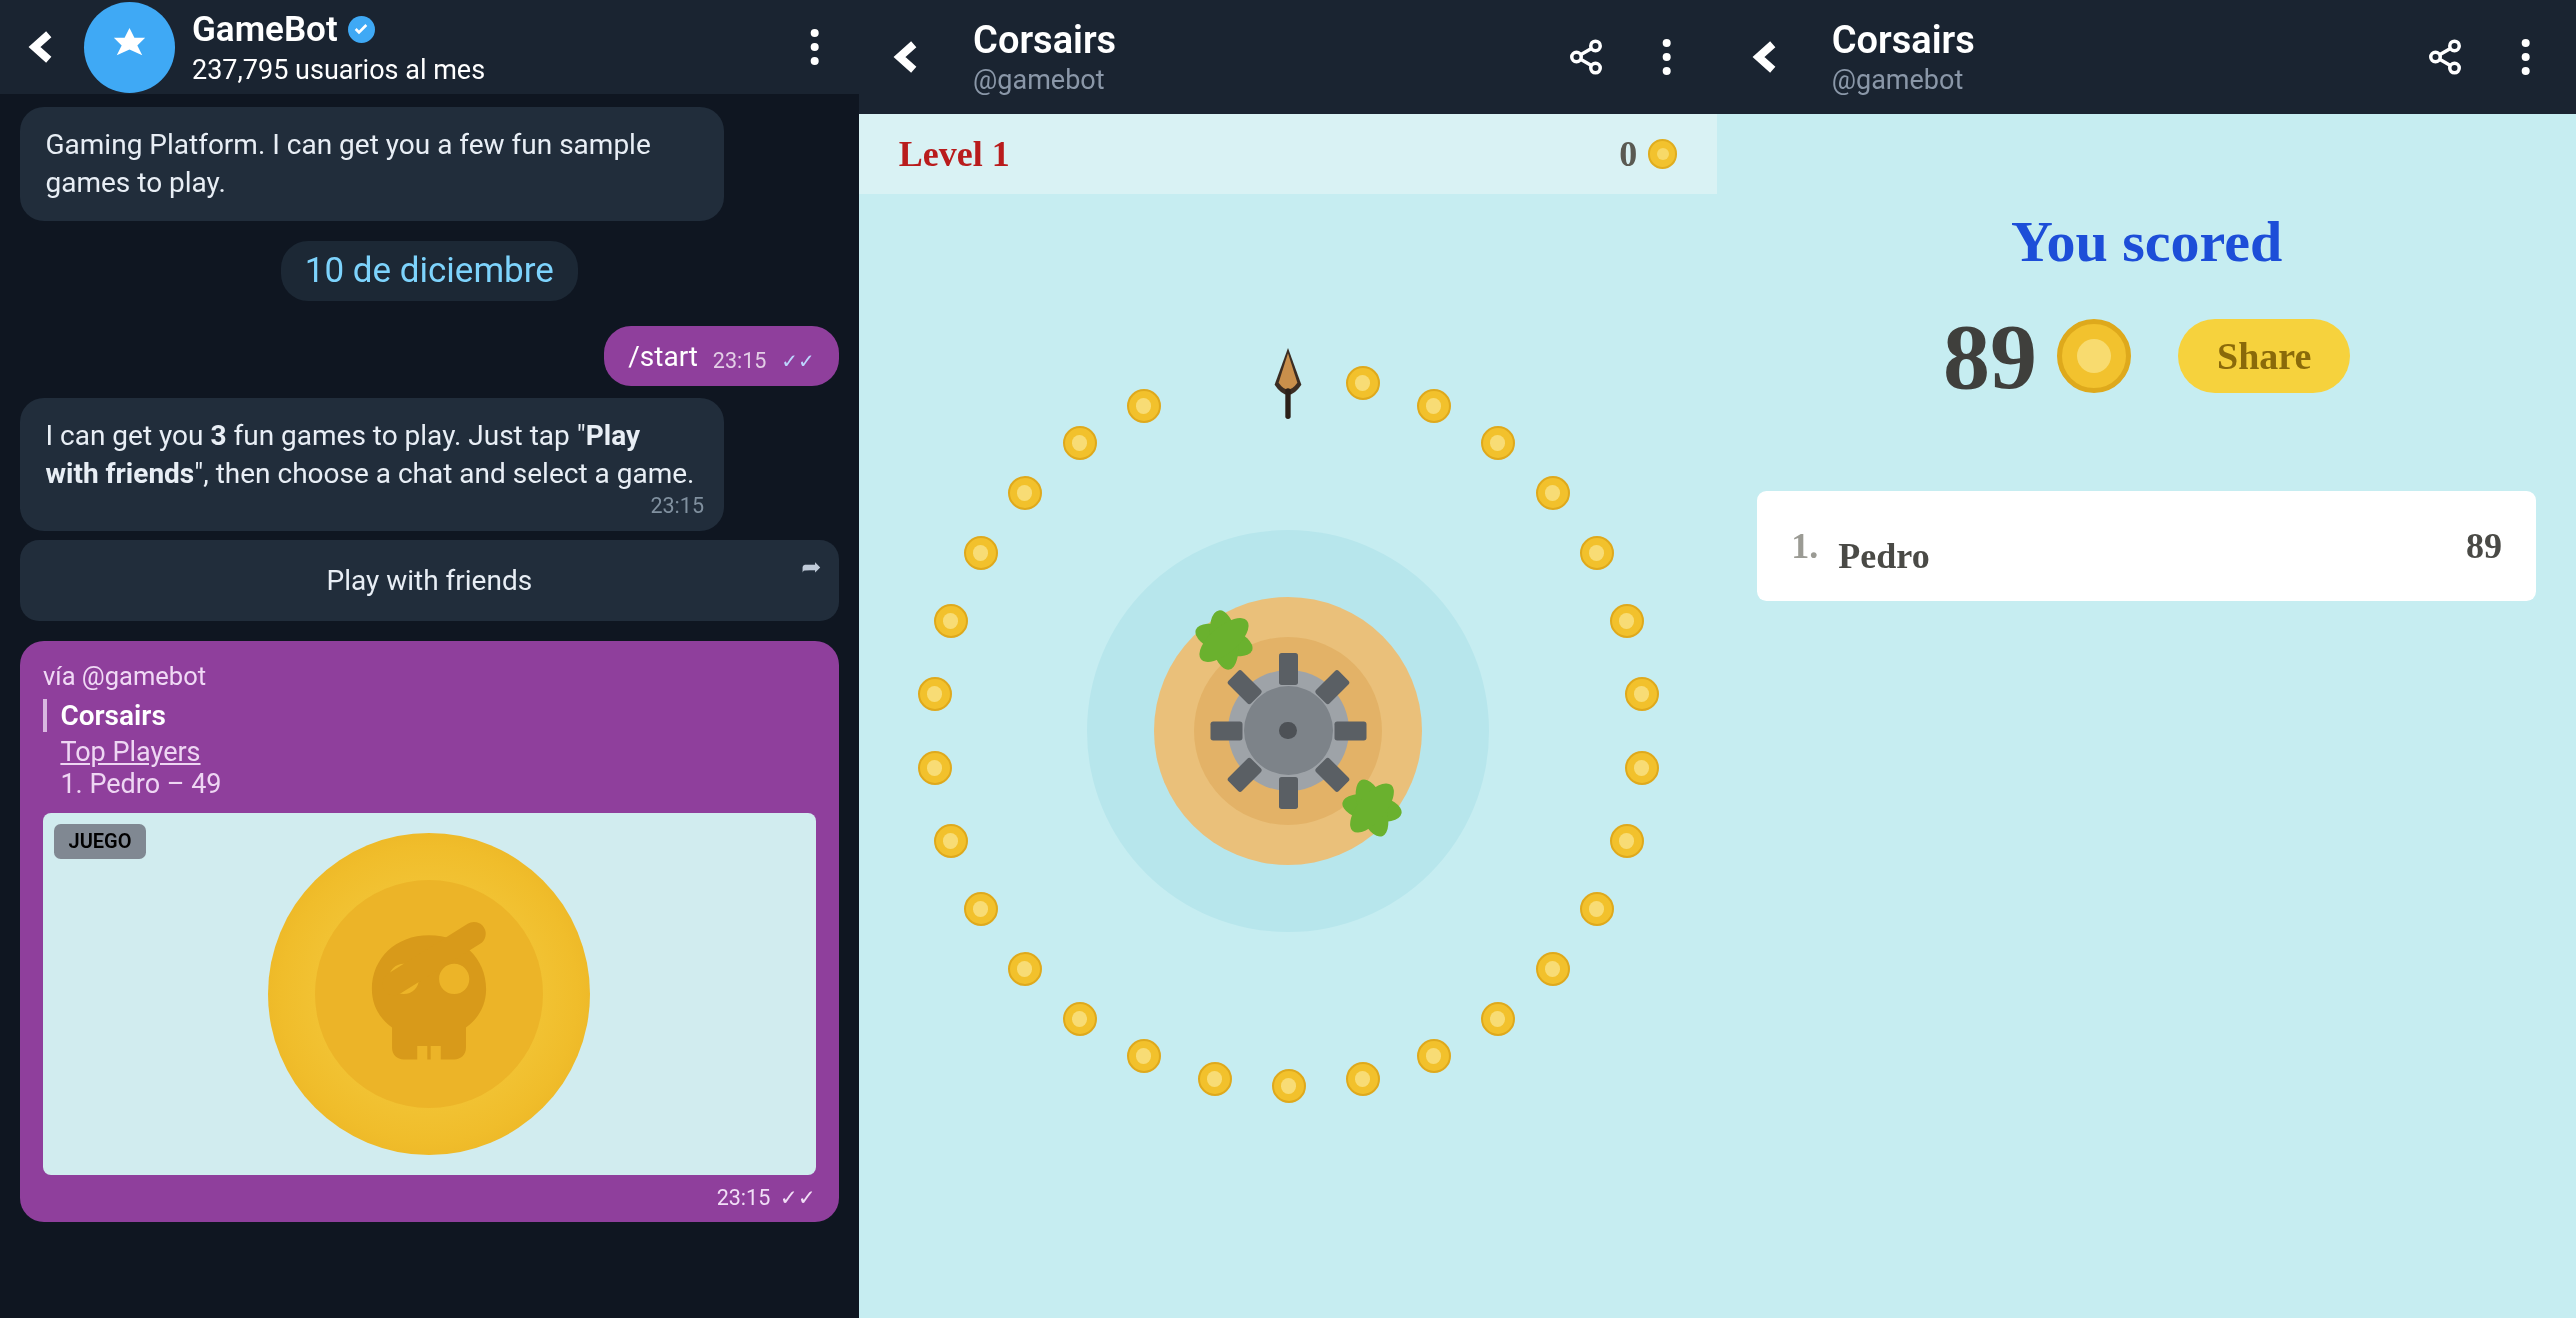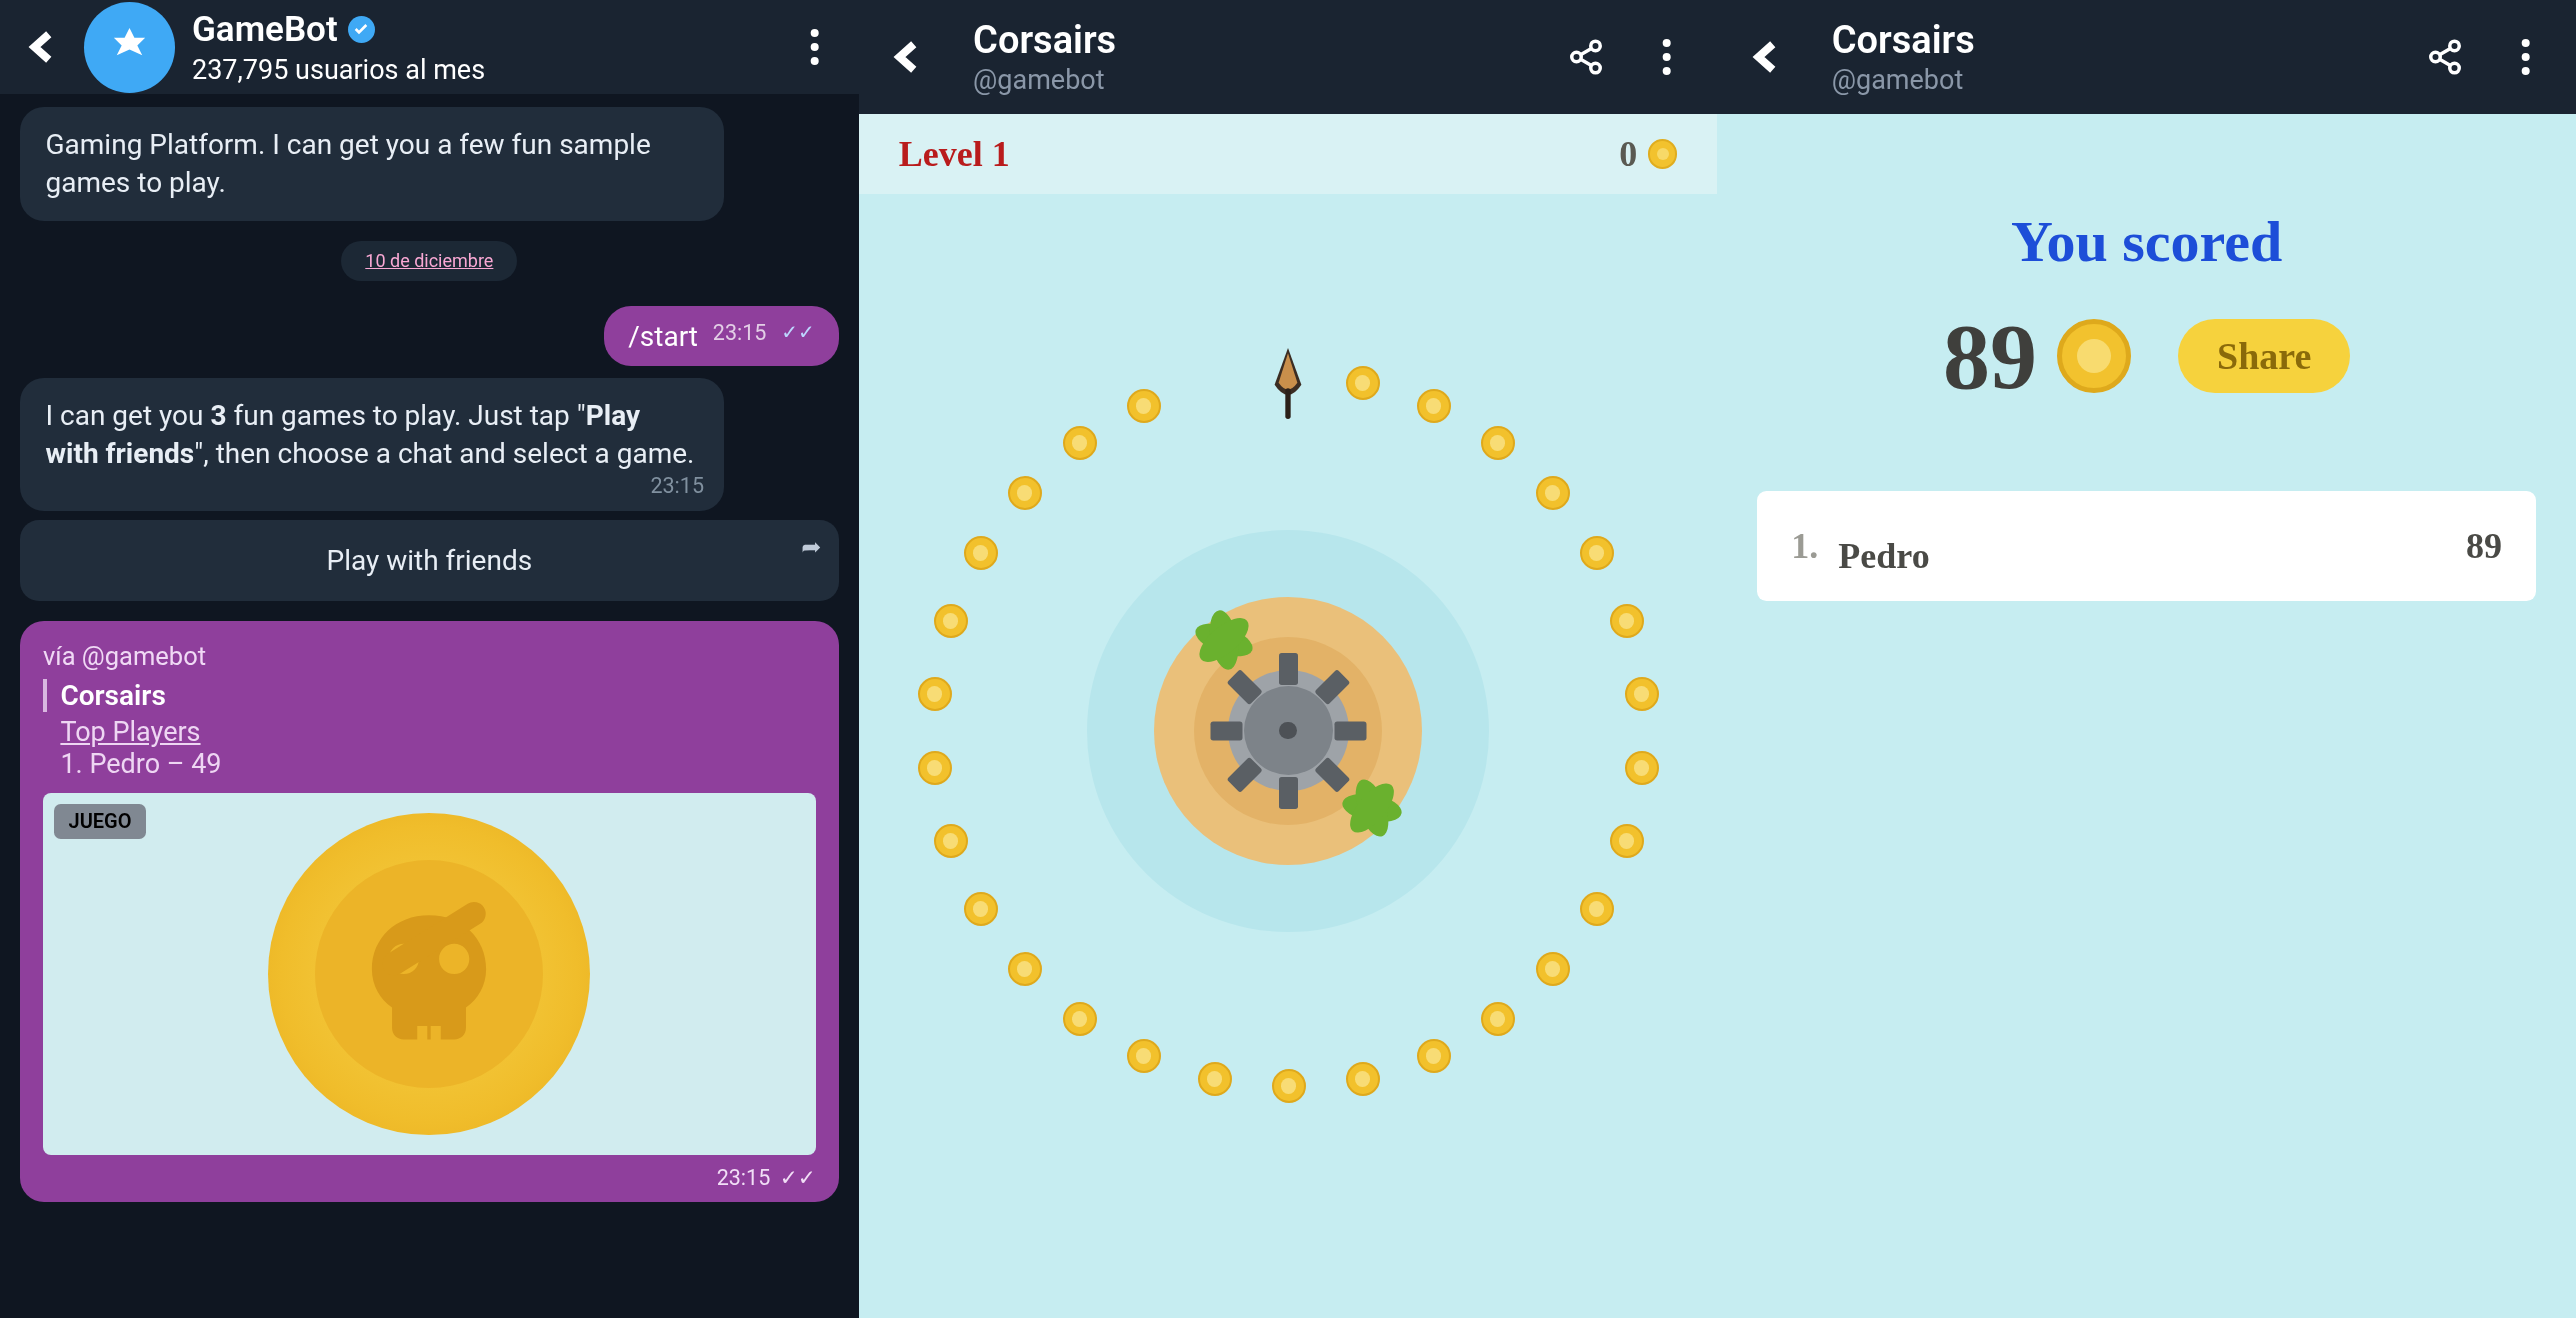--- a/index.html
+++ b/index.html
@@ -19,24 +19,24 @@
 .avatar { width: 91px; height: 91px; border-radius: 50%; background: #3fa9f5; display: flex; align-items: center; justify-content: center; margin: 0 17px; }
 .avatar svg { width: 47px; height: 47px; }
 .p1-title-block { flex: 1; }
 .bot-name-line { display: flex; align-items: center; gap: 10px; font-size: 35px; font-weight: 600; }
 .verified-badge { width: 27px; height: 27px; background: #3fa9f5; border-radius: 50%; display: inline-flex; align-items: center; justify-content: center; }
 .bot-sub { font-size: 27px; color: #ffffff; margin-top: 4px; }
 
 .chat-body { position: relative; height: calc(100% - 114px); padding: 6.7px 20px; }
 .bubble { border-radius: 24px; padding: 19px 25.5px; font-size: 28px; line-height: 1.35; max-width: 704px; position: relative; }
 .bubble-in { background: #212d3b; color: #e8eef5; margin: 6.7px 0; }
-.date-chip { background: #1c2835; color: #f9a8d4; font-size: 18px; padding: 9.4px 24px; border-radius: 27px; display: inline-block; margin: 13.4px auto; text-decoration: underline; }
+.date-chip { background: #1c2835; color: #7dd3fc; font-size: 35px; padding: 9.4px 24px; border-radius: 27px; display: inline-block; margin: 13.4px auto; }
 .date-wrap { text-align: center; }
 .out-row { display: flex; justify-content: flex-end; margin: 12px 0; }
-.bubble-out { background: #8f3f9c; color: #fff; padding: 13.4px 24px; border-radius: 27px; font-size: 28px; display: flex; align-items: flex-start; gap: 14.8px; }
+.bubble-out { background: #8f3f9c; color: #fff; padding: 13.4px 24px; border-radius: 27px; font-size: 28px; display: flex; align-items: flex-end; gap: 14.8px; }
 .timestamp { font-size: 21.5px; color: rgba(255,255,255,0.75); }
 .timestamp-in { font-size: 21.5px; color: #80909f; position: absolute; right: 20px; bottom: 10.7px; }
 .checks { color: #bdd6ff; font-size: 20px; }
 .bold { font-weight: 700; }
 
 .btn-bubble { background: #212d3b; border-radius: 19px; padding: 24px; margin-top: 9.4px; position: relative; text-align: center; font-size: 28px; color: #e8eef5; }
 .fwd-icon { position: absolute; right: 17.4px; top: 13.4px; color: #c0cbd9; font-size: 24px; }
 
 .game-card { background: #8f3f9c; border-radius: 24px; padding: 20px 23px 47px; margin-top: 20px; color: #fff; position: relative; }
 .game-card .via { font-size: 25.5px; color: #f0d9f5; }

